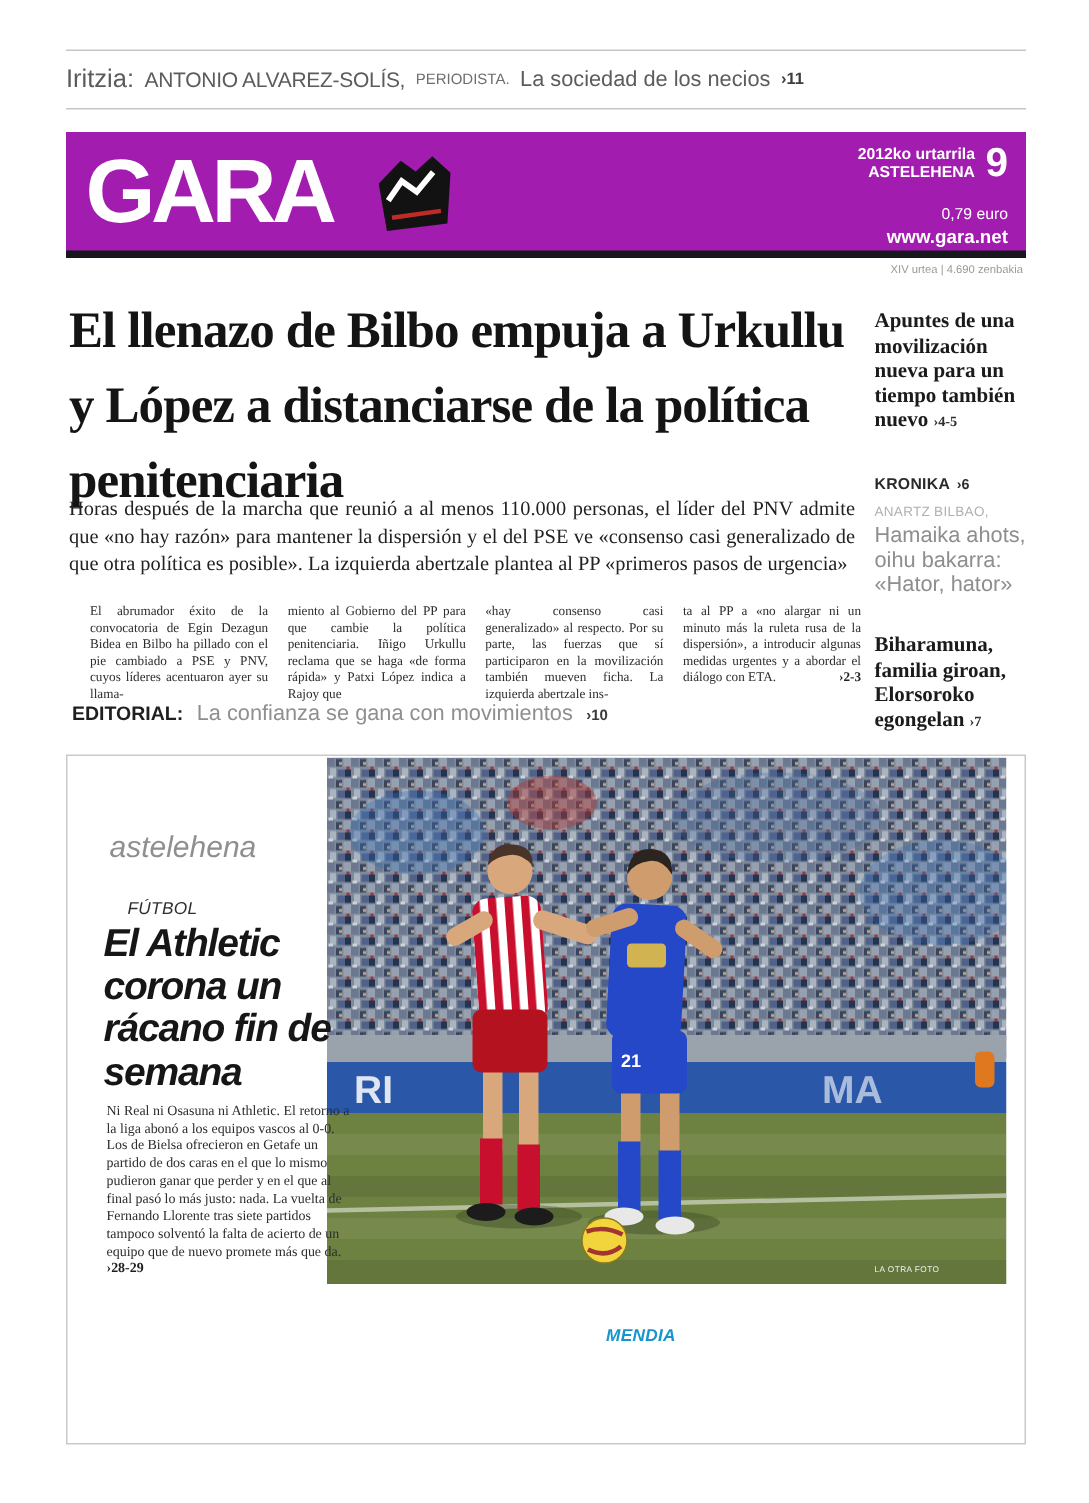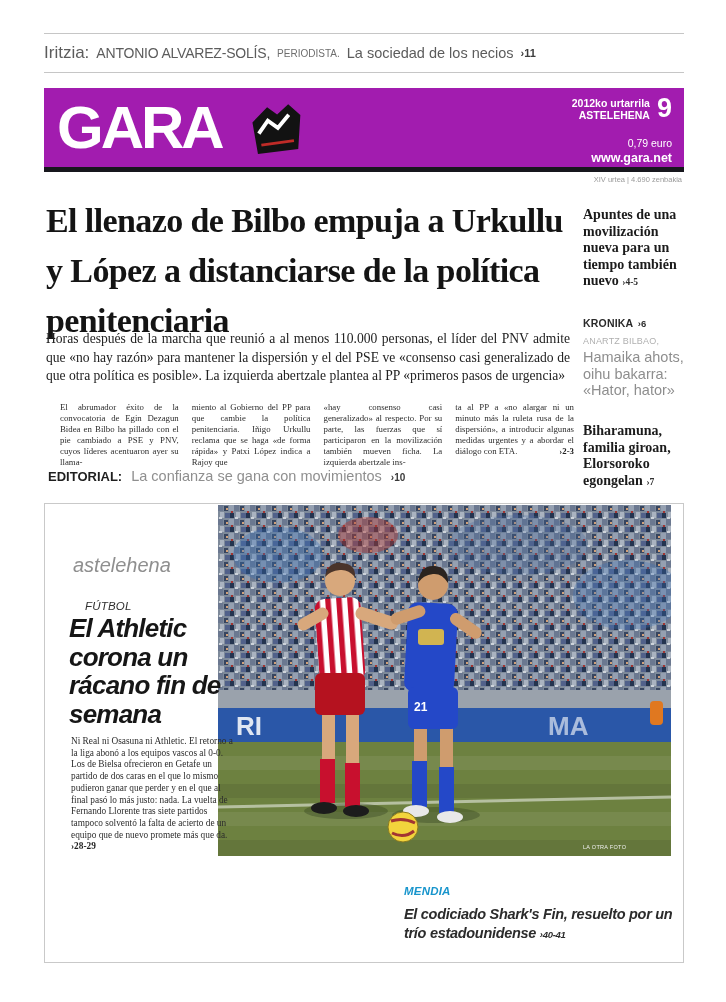--- a/index.html
+++ b/index.html
@@ -224,17 +224,16 @@
     </svg>
     <div class="photocap">LA OTRA FOTO</div>
 
     <div class="ksub">astelehena</div>
     <div class="ksection">FÚTBOL</div>
     <h2 class="khead">El Athletic corona un rácano fin de semana</h2>
     <p class="kbody serif"><span>Ni Real ni Osasuna ni Athletic. El retorno a la liga abonó a los equipos vascos al 0-0. Los de Bielsa ofrecieron en Getafe un partido de dos caras en el que lo mismo pudieron ganar que perder y en el que al final pasó lo más justo: nada. La vuelta de Fernando Llorente tras siete partidos tampoco solventó la falta de acierto de un equipo que de nuevo promete más que da.</span> <span class="kref">›28-29</span></p>
 
     <div class="bcol-right">
       <div class="b-label-blue">MENDIA</div>
-      <p class="b-title"><span>El codiciado Shark's Fin, resuelto por un trío estadounidense</span> <span class="b-ref">›40-41</span></p>
     </div>
   </div>
 
 </div>
 
 </body></html>

